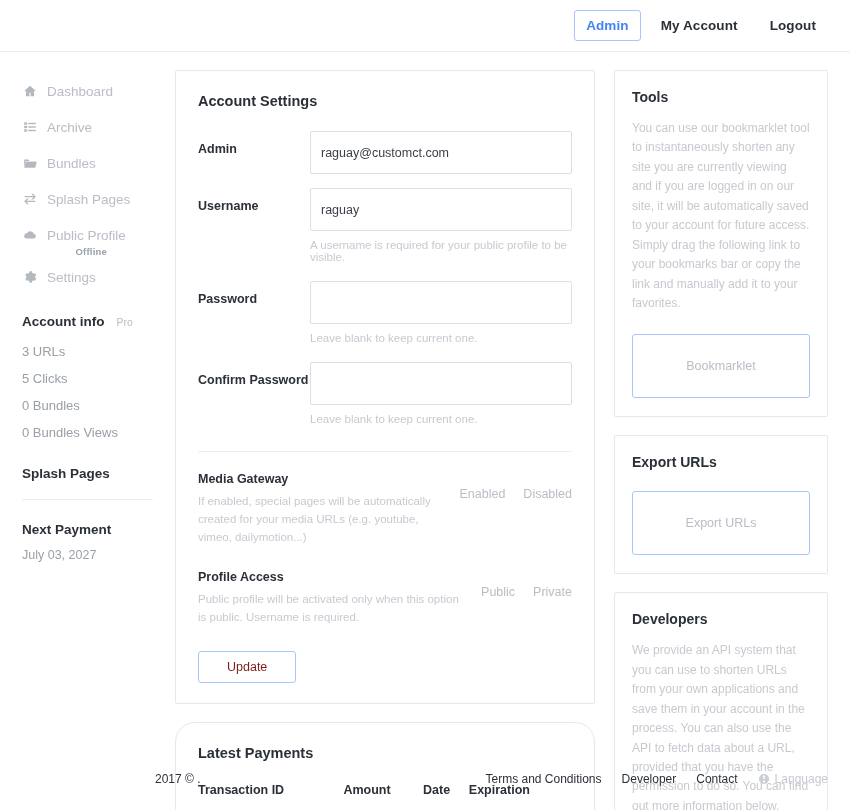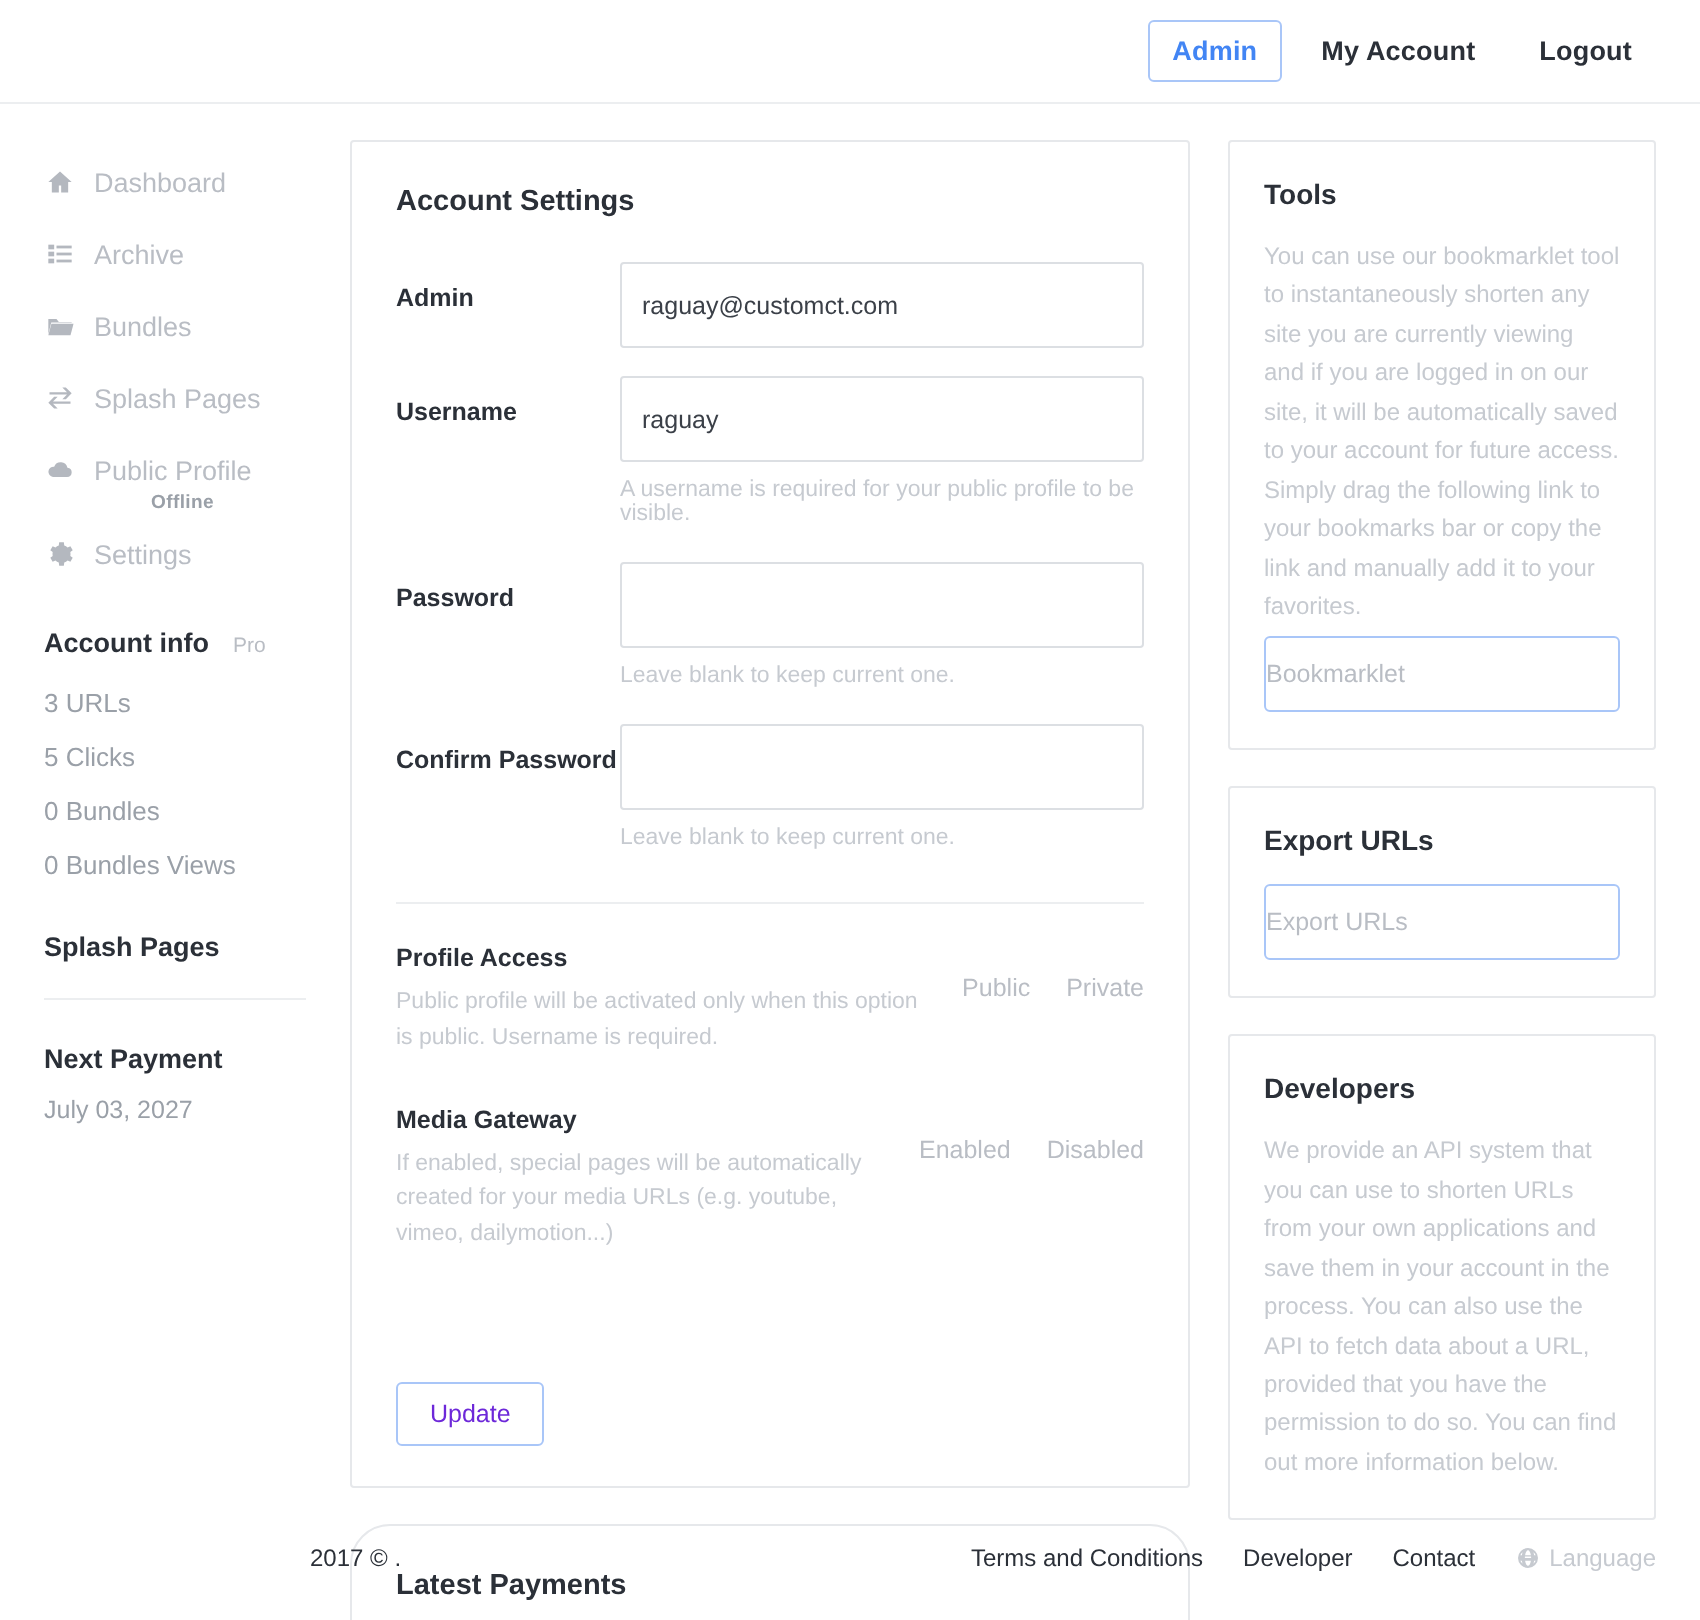--- a/index.html
+++ b/index.html
@@ -129,26 +129,25 @@
   .opt-title { font-size: 12.5px; font-weight: bold; color: #2b3038; margin-bottom: 7px; }
   .opt-desc { font-size: 11.5px; color: #c6cad0; line-height: 1.55; }
   .opt-choices { display: flex; gap: 18px; padding-top: 15px; flex: 0 0 auto; }
   .opt-choice { font-size: 12.5px; color: #b9bdc4; cursor: pointer; white-space: nowrap; }
 
   .btn-outline {
     display: inline-block;
     border: 1px solid #a9c6f8;
     border-radius: 3px;
     background: #fff;
-    color: #6d28d9;
+    color: #7f1d1d;
     font-size: 12.5px;
-    padding: 8px 16px;
+    padding: 8px 28px;
     cursor: pointer;
     font-family: "Liberation Sans", sans-serif;
-    margin-top: 40px;
   }
 
   .card-pay { margin-top: 18px; padding-bottom: 26px; border-radius: 20px; }
   .pay-table { width: 100%; border-collapse: collapse; }
   .pay-table th {
     text-align: left;
     font-size: 12.5px;
     font-weight: bold;
     color: #2b3038;
     padding: 0 0 13px 0;
@@ -162,28 +161,28 @@
     border-radius: 2px;
     padding: 18px 17px 18px 17px;
     margin-bottom: 18px;
     background: #fff;
   }
   .panel-title { font-size: 14px; font-weight: bold; color: #2b3038; margin-bottom: 14px; }
   .panel-text { font-size: 12px; color: #c6cad0; line-height: 1.62; }
   .panel-btn {
     display: block;
     width: 100%;
-    margin-top: 5px;
+    margin-top: 21px;
     border: 1px solid #a9c6f8;
     border-radius: 3px;
     background: #fff;
     color: #b9bdc4;
     font-size: 12.5px;
-    padding: 11px 0;
-    text-align: left;
+    padding: 24px 0;
+    text-align: center;
     cursor: pointer;
     font-family: "Liberation Sans", sans-serif;
   }
 
   
   .footer {
     position: absolute;
     left: 0; right: 0; bottom: 0;
     height: 62px;
     padding: 0 22px 0 155px;
@@ -331,38 +330,38 @@
             <input type="password" value="" style="">
             <div class="hint">Leave blank to keep current one.</div>
           </div>
         </div>
 
         <div class="divider"></div>
 
         
         <div class="opt-row">
           <div class="opt-text">
+            <div class="opt-title">Media Gateway</div>
+            <div class="opt-desc">If enabled, special pages will be automatically created for your media URLs (e.g. youtube, vimeo, dailymotion...)</div>
+          </div>
+          <div class="opt-choices">
+            <span class="opt-choice">Enabled</span>
+            <span class="opt-choice">Disabled</span>
+          </div>
+        </div>
+
+        
+        <div class="opt-row">
+          <div class="opt-text">
             <div class="opt-title">Profile Access</div>
             <div class="opt-desc">Public profile will be activated only when this option is public. Username is required.</div>
           </div>
           <div class="opt-choices">
             <span class="opt-choice">Public</span>
             <span class="opt-choice">Private</span>
-          </div>
-        </div>
-
-        
-        <div class="opt-row">
-          <div class="opt-text">
-            <div class="opt-title">Media Gateway</div>
-            <div class="opt-desc">If enabled, special pages will be automatically created for your media URLs (e.g. youtube, vimeo, dailymotion...)</div>
-          </div>
-          <div class="opt-choices">
-            <span class="opt-choice">Enabled</span>
-            <span class="opt-choice">Disabled</span>
           </div>
         </div>
 
         <button class="btn-outline">Update</button>
       </div>
 
       <div class="card card-pay">
         <div class="card-title">Latest Payments</div>
         <table class="pay-table">
           <thead>

